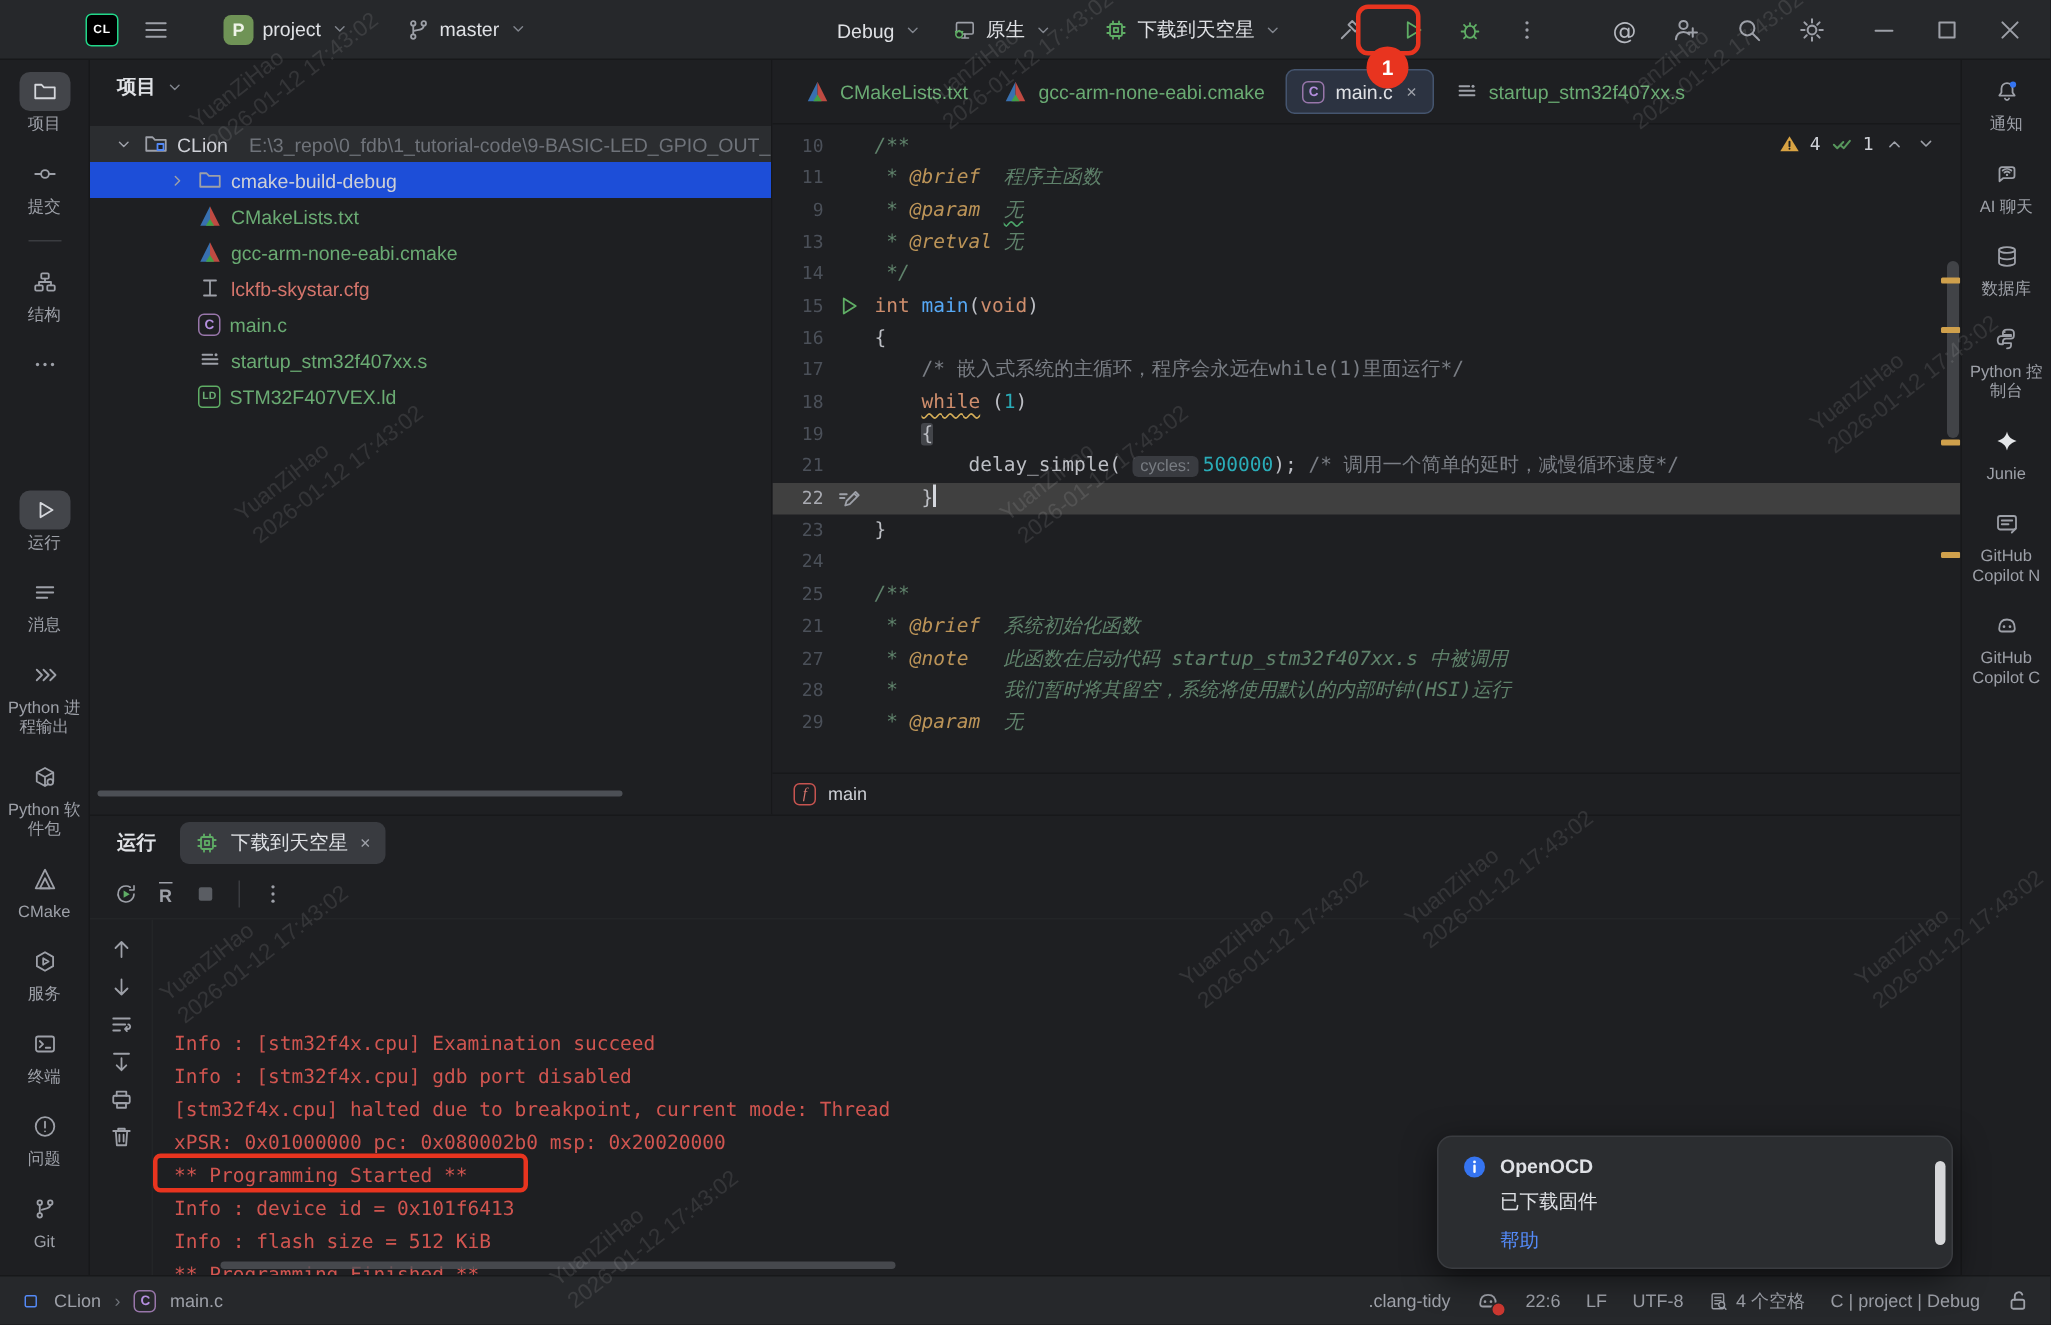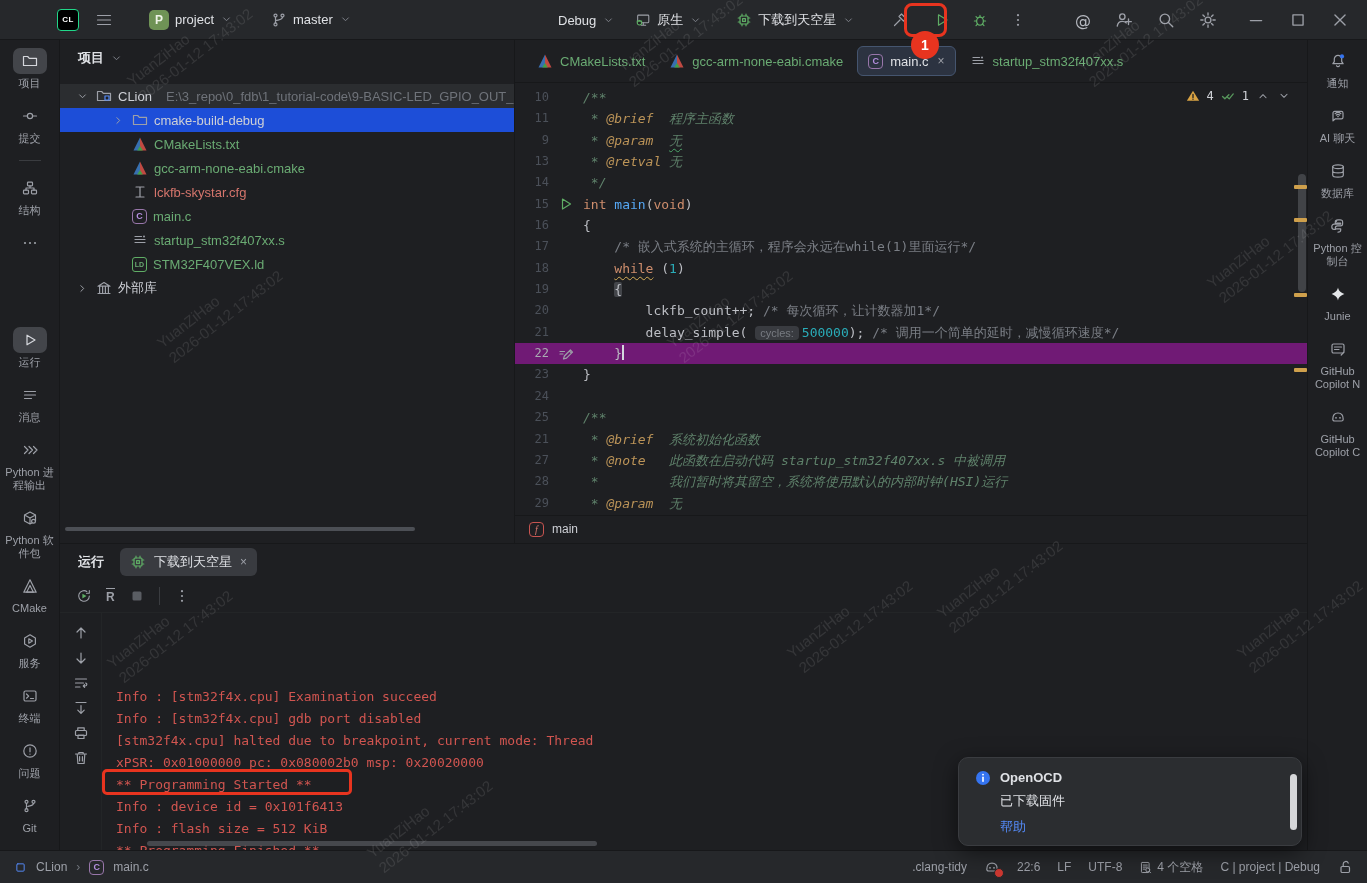--- a/index.html
+++ b/index.html
@@ -67,21 +67,21 @@
 
   
   .editor{position:absolute;left:515px;top:40px;width:792px;height:503px;background:#1e1f22;}
   .tabsrow{height:43px;display:flex;align-items:center;gap:4px;padding-left:12px;border-bottom:1px solid #17181a;}
   .tab{display:flex;align-items:center;gap:7px;height:30px;padding:0 10px;border-radius:6px;font-size:13px;color:#6aab73;}
   .tab.active{background:#2c3341;border:1px solid #45556f;color:#dfe1e5;}
   .tab .x{color:#9da0a8;font-size:12px;margin-left:2px;}
   .codewrap{position:relative;height:432px;overflow:hidden;font-family:"DejaVu Sans Mono",monospace;font-size:13px;}
   .code{padding-top:4px;}
   .cl{height:21.35px;line-height:21.35px;display:flex;white-space:pre;position:relative;}
-  .cl.cur{background:#701a75;}
+  .cl.cur{background:#404040;}
   .ln{width:34px;text-align:right;color:#4b5059;flex:none;font-size:12px;}
   .gslot{width:34px;flex:none;display:flex;align-items:center;justify-content:center;}
   .cl.cur .ln{color:#a9abb2;}
   .tk-d,.tk-di,.tk-dt{font-style:italic;}
   .tk-d{color:#5f826b;} .tk-di{color:#5f826b;} .tk-dt{color:#bc9458;}
   .tk-k{color:#cf8e6d;} .tk-f{color:#56a8f5;} .tk-n{color:#2aacb8;}
   .tk-p{color:#bcbec4;} .tk-c{color:#7a7e85;}
   .tk-ky{color:#cf8e6d;text-decoration:underline wavy #d6ae58 1px;text-underline-offset:3px;}
   .tk-dg{color:#5f826b;font-style:italic;text-decoration:underline wavy #4ca66a 1px;text-underline-offset:3px;}
   .tk-b{background:#43454a;color:#bcbec4;border-radius:2px;}
@@ -604,35 +604,20 @@
           </span>
           <span class="t-green">startup_stm32f407xx.s</span>
         </div>
         <div class="trow" style="padding-left: 50px; text-align: center;">
           <span class="chev"></span>
           <span class="ic ">
             <span class="ldbadge">LD</span>
           </span>
           <span class="t-green">STM32F407VEX.ld</span>
         </div>
-        <div class="trow" style="padding-left: 14px;">
-          <span class="chev">
-            <span class="ic sm">
-              <svg viewBox="0 0 16 16">
-                <path d="M6 4.5L9.5 8 6 11.5"></path>
-              </svg>
-            </span>
-          </span>
-          <span class="ic ">
-            <svg viewBox="0 0 16 16">
-              <path d="M2 13.5h12M3.6 13.5V6.2M6.6 13.5V6.2M9.4 13.5V6.2M12.4 13.5V6.2M2 6.2L8 2.6l6 3.6z"></path>
-            </svg>
-          </span>
-          <span class="t-plain">外部库</span>
-        </div>
       </div>
     <div class="pj-hscroll"></div>
   </div>
 
   <div class="editor">
     <div class="tabsrow" id="tabs">
         <div class="tab">
           <span class="ic ">
             <svg viewBox="0 0 16 16">
               <polygon points="8,1.5 1.5,14.5 8,14.5" fill="#3870b0" stroke="none"></polygon>
@@ -702,21 +687,20 @@
           <div class="cl"><span class="ln">9</span><span class="gslot"></span><span><span class="tk-d"> * </span><span class="tk-dt">@param</span><span class="tk-di">  </span><span class="tk-dg">无</span></span></div>
           <div class="cl"><span class="ln">13</span><span class="gslot"></span><span><span class="tk-d"> * </span><span class="tk-dt">@retval</span><span class="tk-di"> 无</span></span></div>
           <div class="cl"><span class="ln">14</span><span class="gslot"></span><span><span class="tk-d"> */</span></span></div>
           <div class="cl"><span class="ln">15</span><span class="gslot"><span class="ic green"><svg viewBox="0 0 16 16">
                   <path d="M4.5 3L12.5 8l-8 5z" stroke="#5fad65"></path>
                 </svg></span></span><span><span class="tk-k">int</span><span class="tk-p"> </span><span class="tk-f">main</span><span class="tk-p">(</span><span class="tk-k">void</span><span class="tk-p">)</span></span></div>
           <div class="cl"><span class="ln">16</span><span class="gslot"></span><span><span class="tk-p">{</span></span></div>
           <div class="cl"><span class="ln">17</span><span class="gslot"></span><span><span class="tk-p">    </span><span class="tk-c">/* 嵌入式系统的主循环，程序会永远在while(1)里面运行*/</span></span></div>
           <div class="cl"><span class="ln">18</span><span class="gslot"></span><span><span class="tk-p">    </span><span class="tk-ky">while</span><span class="tk-p"> (</span><span class="tk-n">1</span><span class="tk-p">)</span></span></div>
           <div class="cl"><span class="ln">19</span><span class="gslot"></span><span><span class="tk-p">    </span><span class="tk-b">{</span></span></div>
-          <div class="cl"><span class="ln">20</span><span class="gslot"></span><span><span class="tk-p">        lckfb_count++; </span><span class="tk-c">/* 每次循环，让计数器加1*/</span></span></div>
           <div class="cl"><span class="ln">21</span><span class="gslot"></span><span><span class="tk-p">        delay_simple( </span><span class="tk-h">cycles:</span><span class="tk-n">500000</span><span class="tk-p">); </span><span class="tk-c">/* 调用一个简单的延时，减慢循环速度*/</span></span></div>
           <div class="cl cur"><span class="ln">22</span><span class="gslot"><span class="ic "><svg viewBox="0 0 16 16">
                   <path d="M2 5.5h4.5M2 8h3M5.5 13l.9-3 6-6 2.1 2.1-6 6z M11.4 5L13.5 7.1"></path>
                 </svg></span></span><span><span class="tk-p">    }</span><span class="caret"></span></span></div>
           <div class="cl"><span class="ln">23</span><span class="gslot"></span><span><span class="tk-p">}</span></span></div>
           <div class="cl"><span class="ln">24</span><span class="gslot"></span><span></span></div>
           <div class="cl"><span class="ln">25</span><span class="gslot"></span><span><span class="tk-d">/**</span></span></div>
           <div class="cl"><span class="ln">21</span><span class="gslot"></span><span><span class="tk-d"> * </span><span class="tk-dt">@brief</span><span class="tk-di">  系统初始化函数</span></span></div>
           <div class="cl"><span class="ln">27</span><span class="gslot"></span><span><span class="tk-d"> * </span><span class="tk-dt">@note</span><span class="tk-di">   此函数在启动代码 startup_stm32f407xx.s 中被调用</span></span></div>
           <div class="cl"><span class="ln">28</span><span class="gslot"></span><span><span class="tk-d"> *</span><span class="tk-di">         我们暂时将其留空，系统将使用默认的内部时钟(HSI)运行</span></span></div>

